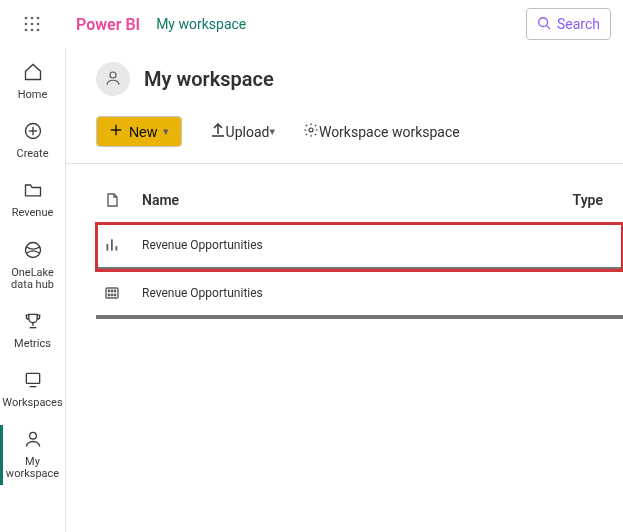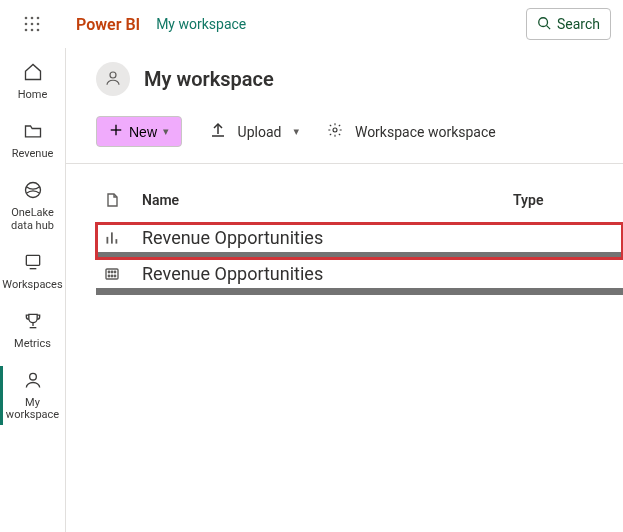--- a/index.html
+++ b/index.html
@@ -22,38 +22,38 @@
     border-bottom: 0;
   }
   .waffle {
     width: 40px; height: 48px;
     display: flex; align-items: center; justify-content: center;
     color: #605e5c;
   }
   .brand {
     font-size: 16px;
     font-weight: 600;
-    color: #c2410c;
+    color: #ec4899;
     margin-left: 24px;
   }
   .breadcrumb {
     font-size: 14px;
     color: #117865;
     margin-left: 16px;
   }
   .spacer { flex: 1; }
   .search {
     display: flex;
     align-items: center;
     border: 1px solid #bfbfbf;
     border-radius: 4px;
     height: 32px;
     padding: 0 10px;
     min-width: 70px;
-    color: #14532d;
+    color: #8b5cf6;
     gap: 6px;
   }
 
   
   .content {
     display: flex;
     height: calc(100% - 48px);
   }
 
   
@@ -116,32 +116,32 @@
   }
 
   .toolbar {
     display: flex;
     align-items: center;
     gap: 28px;
     padding: 6px 0 16px 0;
   }
   .btn-new {
     border: 1px solid #c8c6c4;
-    background: #f0abfc;
+    background: #eab308;
     border-radius: 4px;
     padding: 6px 12px;
     display: flex;
     align-items: center;
     gap: 6px;
     font-size: 14px;
   }
   .btn-flat {
     display: flex;
     align-items: center;
-    gap: 12px;
+    gap: 0;
     font-size: 14px;
     color: #323130;
   }
   .chev { color: #605e5c; font-size: 11px; }
 
   .divider {
     border-top: 1px solid #e1dfdd;
   }
 
   
@@ -154,37 +154,37 @@
     align-items: center;
     padding: 0 20px 0 0;
   }
   .thead {
     font-weight: 600;
     font-size: 14px;
     padding-bottom: 14px;
     border-bottom: 1px solid #eceae8;
   }
   .trow {
-    height: 36px;
-    border-bottom: 7px solid #737373;
-    font-size: 18px;
+    height: 48px;
+    border-bottom: 4px solid #737373;
+    font-size: 12px;
   }
   .trow.highlight {
     outline: 3px solid #d13438;
     outline-offset: -2px;
   }
   .cell-icon {
     display: flex;
     align-items: center;
     justify-content: flex-start;
     padding-left: 8px;
     color: #605e5c;
   }
   .cell-type {
-    text-align: left;
+    text-align: right;
   }
 </style>
 </head>
 <body>
 
 <div class="topbar">
   <div class="waffle">
     <svg width="16" height="16" viewBox="0 0 16 16" fill="currentColor">
       <circle cx="2" cy="2" r="1.3"></circle>
         <circle cx="8" cy="2" r="1.3"></circle>
@@ -217,20 +217,30 @@
 
     <div class="rail-item">
       <span>
         <svg width="20" height="20" viewBox="0 0 24 24" fill="none" stroke="currentColor" stroke-width="1.6">
           <path d="M3 11 L12 3 L21 11 V21 H3 Z"></path>
         </svg>
       </span>
       <span>Home</span>
     </div>
 
+    <div class="rail-item">
+      <span>
+        <svg width="20" height="20" viewBox="0 0 24 24" fill="none" stroke="currentColor" stroke-width="1.6">
+          <circle cx="12" cy="12" r="9"></circle>
+            <line x1="12" y1="7" x2="12" y2="17"></line>
+            <line x1="7" y1="12" x2="17" y2="12"></line>
+        </svg>
+      </span>
+      <span>Create</span>
+    </div>
 
     <div class="rail-item">
       <span>
         <svg width="20" height="20" viewBox="0 0 24 24" fill="none" stroke="currentColor" stroke-width="1.6">
           <path d="M3 6 h6 l2 3 h10 v10 H3 Z"></path>
         </svg>
       </span>
       <span>Revenue</span>
     </div>
 
@@ -238,42 +248,42 @@
       <span>
         <svg width="20" height="20" viewBox="0 0 24 24" fill="none" stroke="currentColor" stroke-width="1.6">
           <circle cx="12" cy="12" r="9"></circle>
             <path d="M4 8 Q12 14 20 8"></path>
             <path d="M4 16 Q12 10 20 16"></path>
         </svg>
       </span>
       <span>OneLake data hub</span>
     </div>
 
-
-    <div class="rail-item">
-      <span>
-        <svg width="20" height="20" viewBox="0 0 24 24" fill="none" stroke="currentColor" stroke-width="1.6">
-          <rect x="4" y="4" width="16" height="12" rx="1"></rect>
-            <line x1="8" y1="20" x2="16" y2="20"></line>
-        </svg>
-      </span>
-      <span>Workspaces</span>
-    </div>
 
     <div class="rail-item">
       <span>
         <svg width="20" height="20" viewBox="0 0 24 24" fill="none" stroke="currentColor" stroke-width="1.6">
           <path d="M7 4 h10 v5 a5 5 0 0 1 -10 0 Z"></path>
             <path d="M7 5 H4 v2 a3 3 0 0 0 3 3"></path>
             <path d="M17 5 h3 v2 a3 3 0 0 1 -3 3"></path>
           <line x1="12" y1="14" x2="12" y2="18"></line>
             <line x1="8" y1="20" x2="16" y2="20"></line>
         </svg>
       </span>
       <span>Metrics</span>
+    </div>
+
+    <div class="rail-item">
+      <span>
+        <svg width="20" height="20" viewBox="0 0 24 24" fill="none" stroke="currentColor" stroke-width="1.6">
+          <rect x="4" y="4" width="16" height="12" rx="1"></rect>
+            <line x1="8" y1="20" x2="16" y2="20"></line>
+        </svg>
+      </span>
+      <span>Workspaces</span>
     </div>
 
     <div class="rail-item active">
       <span>
         <svg width="20" height="20" viewBox="0 0 24 24" fill="none" stroke="currentColor" stroke-width="1.6">
           <circle cx="12" cy="8" r="4"></circle>
             <path d="M4 21 a8 6 0 0 1 16 0"></path>
         </svg>
       </span>
       <span>My workspace</span>

